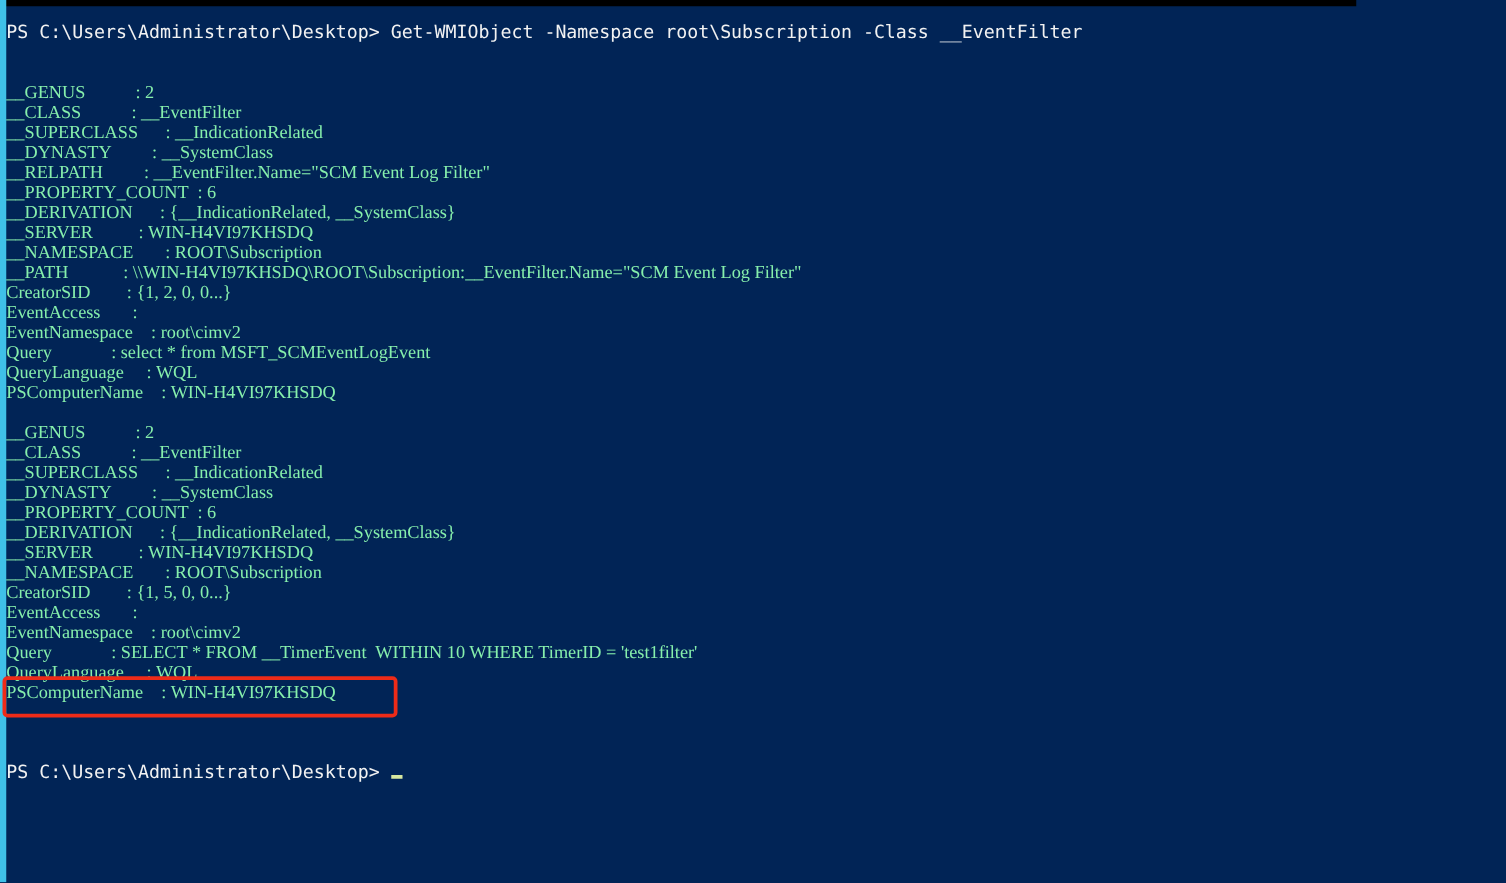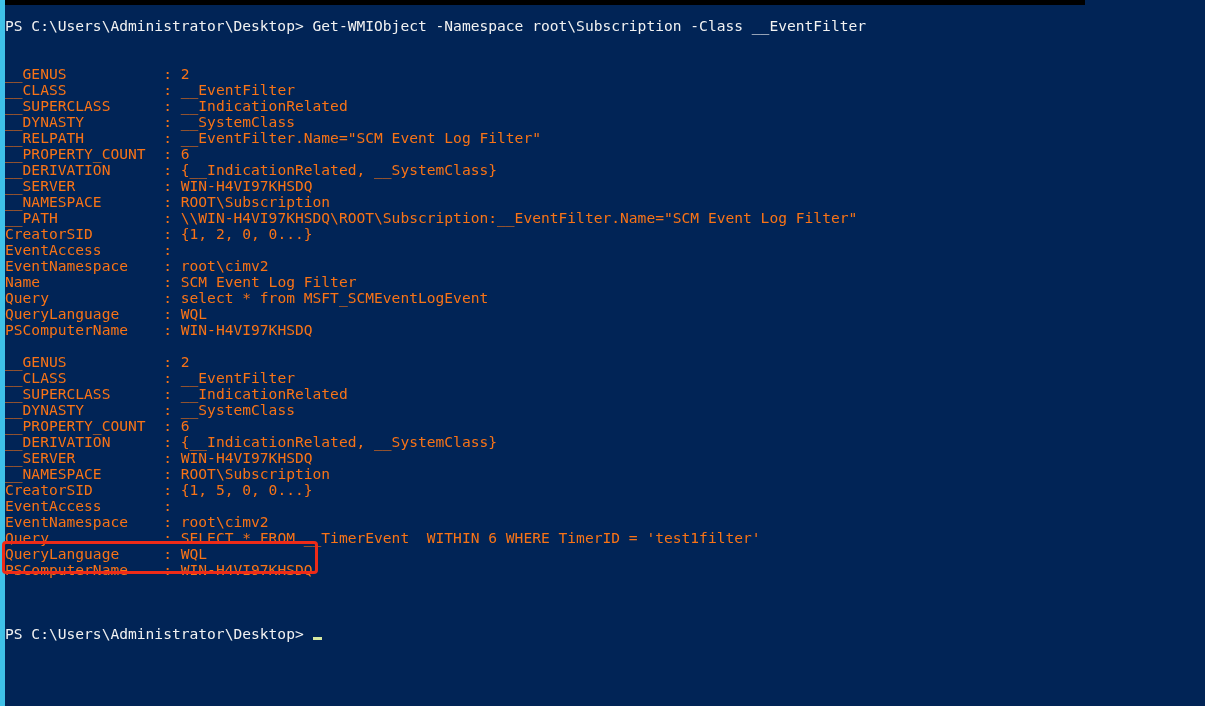--- a/index.html
+++ b/index.html
@@ -63,21 +63,21 @@
     z-index: 3;
   }
   .line {
     white-space: pre;
     height: 16px;
     line-height: 16px;
   }
   .line.blank { color: transparent; }
   .c-prompt { color: #f2f2f2; }
   .c-cmd    { color: #f2f2f2; }
-  .c-out    { color: #f97316; }
+  .c-out    { color: #86efac; font-family: Liberation Serif, serif; }
 
   .cursor {
     display: inline-block;
     width: 9px;
     height: 3px;
     background: #d7e8a0;
     vertical-align: baseline;
     position: relative;
     top: 1px;
   }
@@ -113,37 +113,36 @@
       <div class="line c-out"><span>__DYNASTY         </span><span>: </span><span>__SystemClass</span></div>
       <div class="line c-out"><span>__RELPATH         </span><span>: </span><span>__EventFilter.Name="SCM Event Log Filter"</span></div>
       <div class="line c-out"><span>__PROPERTY_COUNT  </span><span>: </span><span>6</span></div>
       <div class="line c-out"><span>__DERIVATION      </span><span>: </span><span>{__IndicationRelated, __SystemClass}</span></div>
       <div class="line c-out"><span>__SERVER          </span><span>: </span><span>WIN-H4VI97KHSDQ</span></div>
       <div class="line c-out"><span>__NAMESPACE       </span><span>: </span><span>ROOT\Subscription</span></div>
       <div class="line c-out"><span>__PATH            </span><span>: </span><span>\\WIN-H4VI97KHSDQ\ROOT\Subscription:__EventFilter.Name="SCM Event Log Filter"</span></div>
       <div class="line c-out"><span>CreatorSID        </span><span>: </span><span>{1, 2, 0, 0...}</span></div>
       <div class="line c-out"><span>EventAccess       </span><span>: </span><span></span></div>
       <div class="line c-out"><span>EventNamespace    </span><span>: </span><span>root\cimv2</span></div>
-      <div class="line c-out"><span>Name              </span><span>: </span><span>SCM Event Log Filter</span></div>
       <div class="line c-out"><span>Query             </span><span>: </span><span>select * from MSFT_SCMEventLogEvent</span></div>
       <div class="line c-out"><span>QueryLanguage     </span><span>: </span><span>WQL</span></div>
       <div class="line c-out"><span>PSComputerName    </span><span>: </span><span>WIN-H4VI97KHSDQ</span></div>
       <div class="line blank"> </div>
       <div class="line c-out"><span>__GENUS           </span><span>: </span><span>2</span></div>
       <div class="line c-out"><span>__CLASS           </span><span>: </span><span>__EventFilter</span></div>
       <div class="line c-out"><span>__SUPERCLASS      </span><span>: </span><span>__IndicationRelated</span></div>
       <div class="line c-out"><span>__DYNASTY         </span><span>: </span><span>__SystemClass</span></div>
       <div class="line c-out"><span>__PROPERTY_COUNT  </span><span>: </span><span>6</span></div>
       <div class="line c-out"><span>__DERIVATION      </span><span>: </span><span>{__IndicationRelated, __SystemClass}</span></div>
       <div class="line c-out"><span>__SERVER          </span><span>: </span><span>WIN-H4VI97KHSDQ</span></div>
       <div class="line c-out"><span>__NAMESPACE       </span><span>: </span><span>ROOT\Subscription</span></div>
       <div class="line c-out"><span>CreatorSID        </span><span>: </span><span>{1, 5, 0, 0...}</span></div>
       <div class="line c-out"><span>EventAccess       </span><span>: </span><span></span></div>
       <div class="line c-out"><span>EventNamespace    </span><span>: </span><span>root\cimv2</span></div>
-      <div class="line c-out"><span>Query             </span><span>: </span><span>SELECT * FROM __TimerEvent  WITHIN 6 WHERE TimerID = 'test1filter'</span></div>
+      <div class="line c-out"><span>Query             </span><span>: </span><span>SELECT * FROM __TimerEvent  WITHIN 10 WHERE TimerID = 'test1filter'</span></div>
       <div class="line c-out"><span>QueryLanguage     </span><span>: </span><span>WQL</span></div>
       <div class="line c-out"><span>PSComputerName    </span><span>: </span><span>WIN-H4VI97KHSDQ</span></div>
       <div class="line blank"> </div>
       <div class="line blank"> </div>
       <div class="line blank"> </div>
       <div class="line"><span class="c-prompt">PS C:\Users\Administrator\Desktop&gt; </span><span class="cursor"></span></div>
     </div>
 
   <div class="annotation-box" id="annotation-box" style="left: 2px; top: 541px; width: 310px; height: 27px; border-color: rgb(238, 43, 24);"></div>
 

